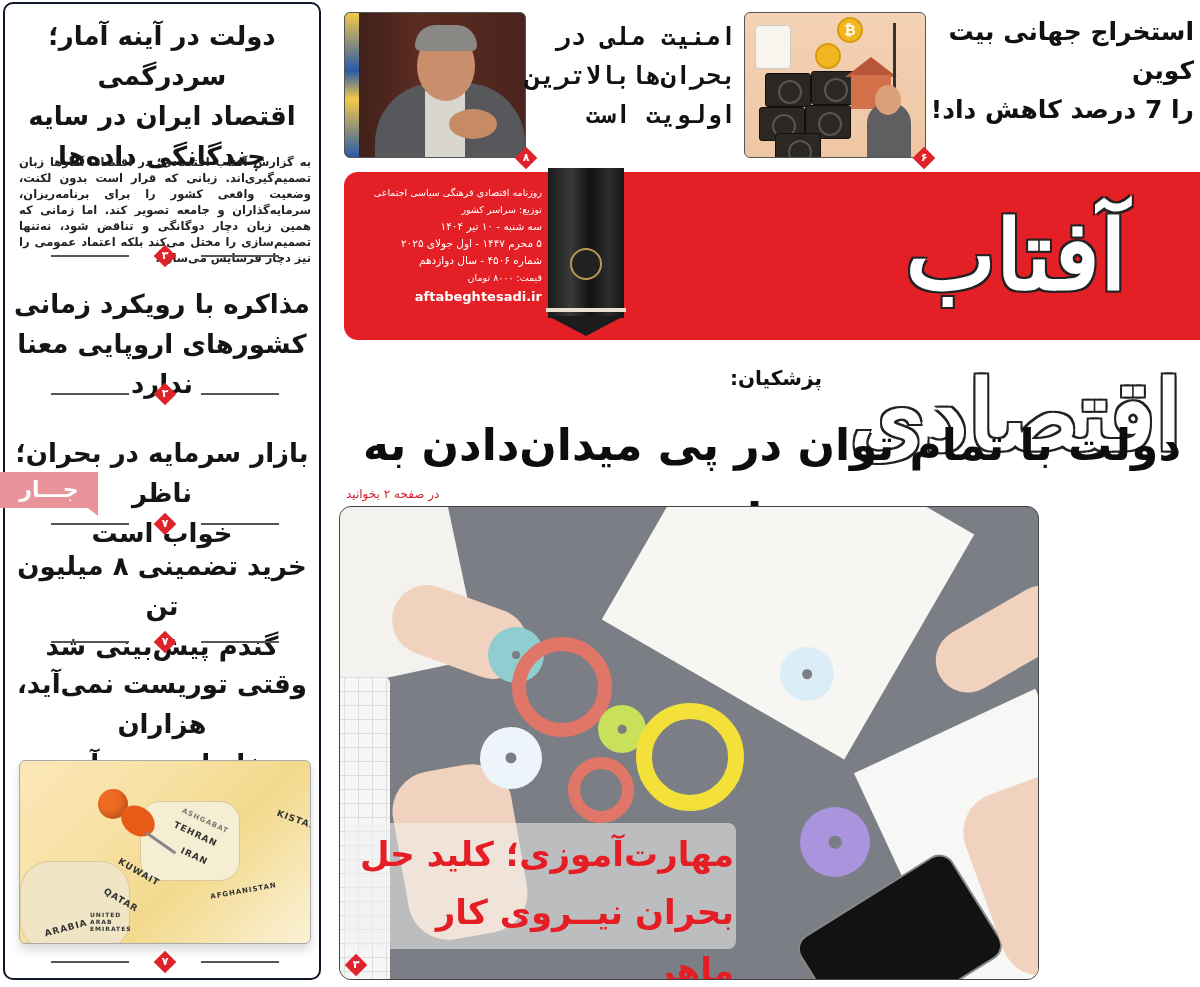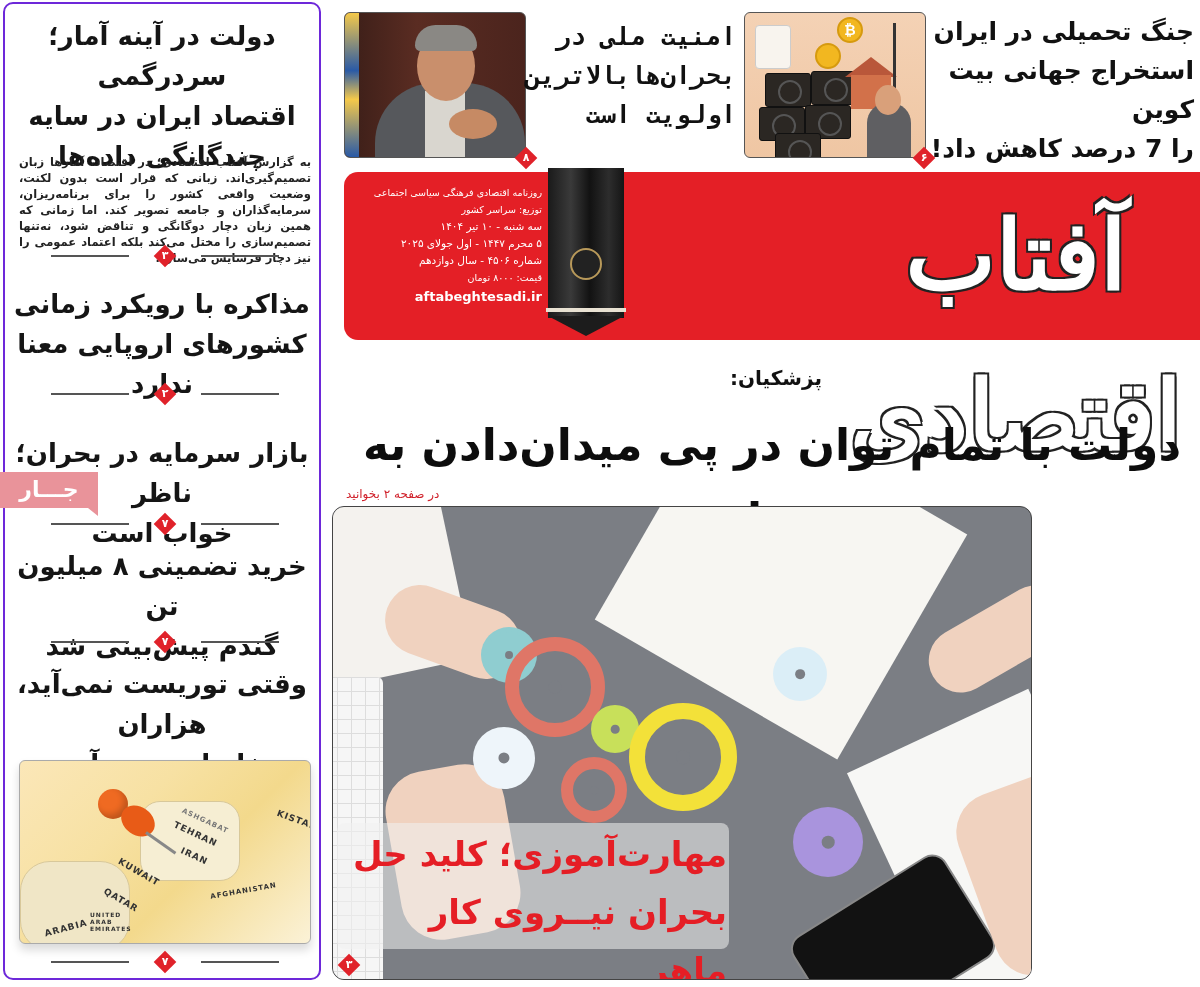--- a/index.html
+++ b/index.html
@@ -2,21 +2,21 @@
 <html><head>
 <meta charset="utf-8">
 <style>
   * { box-sizing: border-box; margin: 0; padding: 0; }
   html, body { width: 1200px; height: 987px; background: #ffffff; overflow: hidden; }
   body { position: relative; font-family: "DejaVu Sans", sans-serif; color: #1a1a1a; direction: rtl; }
 
   
   .sidebar {
     position: absolute; left: 3px; top: 2px; width: 318px; height: 978px;
-    border: 2px solid #6d28d9; border-radius: 10px; background: #fff;
+    border: 2px solid #0f172a; border-radius: 10px; background: #fff;
   }
   .sb-headline {
     position: absolute; left: 0; width: 100%; text-align: center;
     font-weight: bold; color: #151515; font-size: 26px; line-height: 40px;
   }
   .sb-body {
     position: absolute; left: 14px; top: 150px; width: 292px;
     font-size: 11.5px; line-height: 16px; text-align: justify; color: #222; font-weight: bold;
   }
   .divider { position: absolute; left: 40px; width: 240px; height: 24px; }
@@ -137,21 +137,21 @@
   .main-head {
     position: absolute; left: 344px; top: 408px; width: 856px; text-align: center;
     font-size: 44px; font-weight: bold; color: #0d0d0d; line-height: 74px; letter-spacing: -1px;
   }
   .read-more {
     position: absolute; left: 346px; top: 487px; font-size: 12px; color: #d0202a;
   }
 
   
   .hero {
-    position: absolute; left: 332px; top: 506px; width: 700px; height: 474px;
+    position: absolute; left: 339px; top: 506px; width: 700px; height: 474px;
     border: 1px solid #444; border-radius: 12px; overflow: hidden;
     background: #7b7e84;
   }
   .hero .paper-l { position: absolute; left: -40px; top: -40px; width: 160px; height: 210px; background: #f4f2ee; transform: rotate(-12deg); }
   .hero .paper-r { position: absolute; right: 110px; top: -60px; width: 280px; height: 260px; background: #f7f6f2; transform: rotate(30deg); }
   .hero .paper-br { position: absolute; right: -70px; top: 210px; width: 200px; height: 300px; background: #f7f7f5; transform: rotate(-25deg); }
   .hero .keyboard {
     position: absolute; left: -10px; top: 170px; width: 60px; height: 320px; background: #f6f6f6;
     background-image: linear-gradient(#ddd 1px, transparent 1px), linear-gradient(90deg, #ddd 1px, transparent 1px);
     background-size: 14px 14px; border-radius: 6px;
@@ -302,21 +302,20 @@
   <div class="house"></div>
   <div class="tower"></div>
   <div class="man"></div>
   <div class="man-head"></div>
 </div>
 <div class="badge" style="left:912px; top:146px;">
   <div class="sq"></div>
   <div class="num">۶</div>
 </div>
 <div class="teaser-title" style="left:930px; top:12px; width:264px;">
-  <div>جنگ تحمیلی در ایران</div>
   <div>استخراج جهانی بیت کوین</div>
   <div>را 7 درصد کاهش داد!</div>
 </div>
 
 <div class="masthead">
   <div class="mast-info">
     <div>روزنامه اقتصادی فرهنگی سیاسی اجتماعی</div>
     <div>توزیع: سراسر کشور</div>
     <div class="big">سه شنبه - ۱۰ تیر ۱۴۰۴</div>
     <div class="big">۵ محرم ۱۴۴۷ - اول جولای ۲۰۲۵</div>

